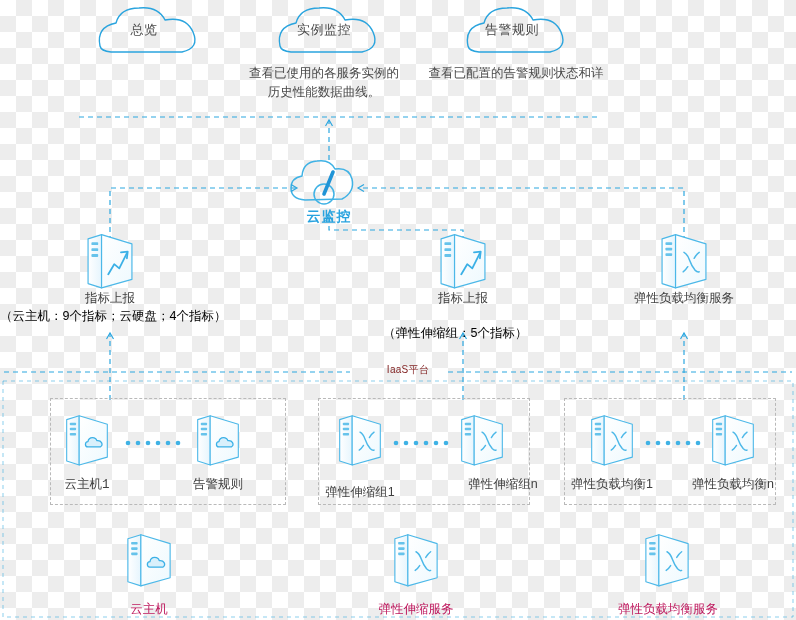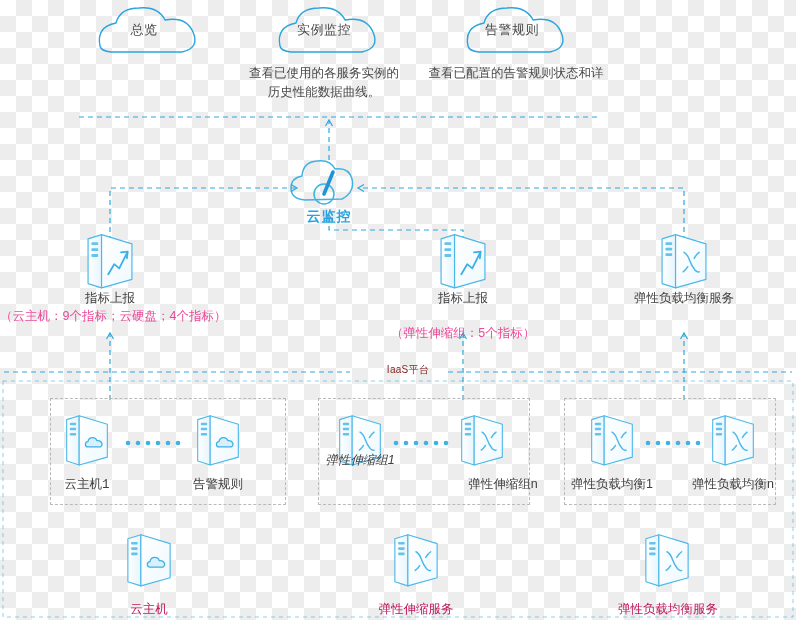--- a/index.html
+++ b/index.html
@@ -56,24 +56,24 @@
   .node-label {
     position: absolute;
     text-align: center;
     font-size: 12.5px;
     line-height: 18px;
     color: #3f3f3f;
     white-space: nowrap;
   }
   .node-sub {
     position: absolute;
-    text-align: center;
+    text-align: left;
     font-size: 12.5px;
     line-height: 18px;
-    color: #ec4899;
+    color: #000000;
     white-space: nowrap;
   }
   .center-label {
     position: absolute;
     text-align: center;
     font-size: 14px;
     color: #29a3df;
     white-space: nowrap;
     letter-spacing: 1px;
   }
@@ -279,21 +279,21 @@
   <div class="node-sub" style="left:383px; top:324px; width:160px;">（弹性伸缩组：5个指标）</div>
 
   <div class="node-label" style="left:596px; top:289px; width:176px;">弹性负载均衡服务</div>
 
   <div class="iaas-mask" style="left:348px; top:362px; width:102px; height:20px;"></div>
   <div class="iaas-label" style="left:348px; top:363px; width:102px;">IaaS平台</div>
 
   <div class="box-item-label" style="left:47px;  top:476px; width:80px;font-family:Liberation Mono, monospace;">云主机1</div>
   <div class="box-item-label" style="left:178px; top:476px; width:80px;">告警规则</div>
 
-  <div class="box-item-label" style="left:313px; top:452px; width:94px;font-style:italic;">弹性伸缩组1</div>
+  <div class="box-item-label" style="left:313px; top:484px; width:94px;">弹性伸缩组1</div>
   <div class="box-item-label" style="left:456px; top:476px; width:94px;">弹性伸缩组n</div>
 
   <div class="box-item-label" style="left:562px; top:476px; width:100px;">弹性负载均衡1</div>
   <div class="box-item-label" style="left:683px; top:476px; width:100px;">弹性负载均衡n</div>
 
   <div class="legend-label" style="left:109px; top:592px; width:80px;">云主机</div>
   <div class="legend-label" style="left:361px; top:592px; width:110px;">弹性伸缩服务</div>
   <div class="legend-label" style="left:598px; top:592px; width:140px;">弹性负载均衡服务</div>
 
 </div>

